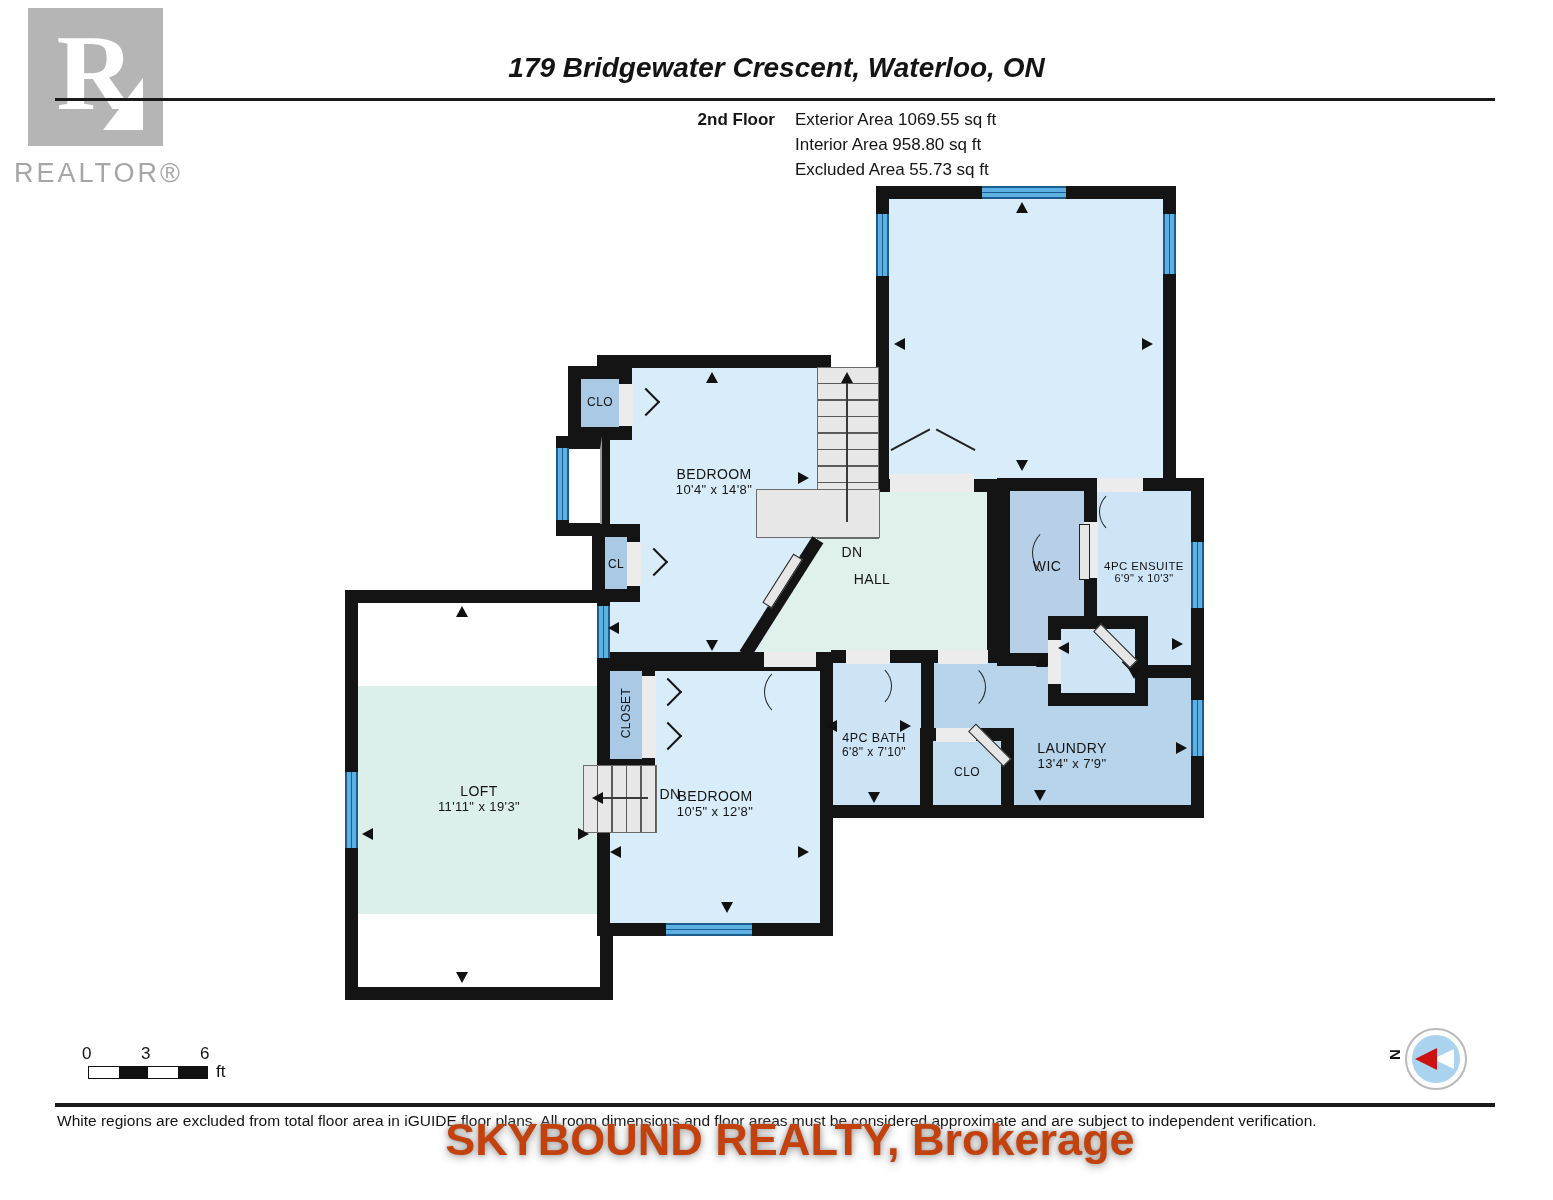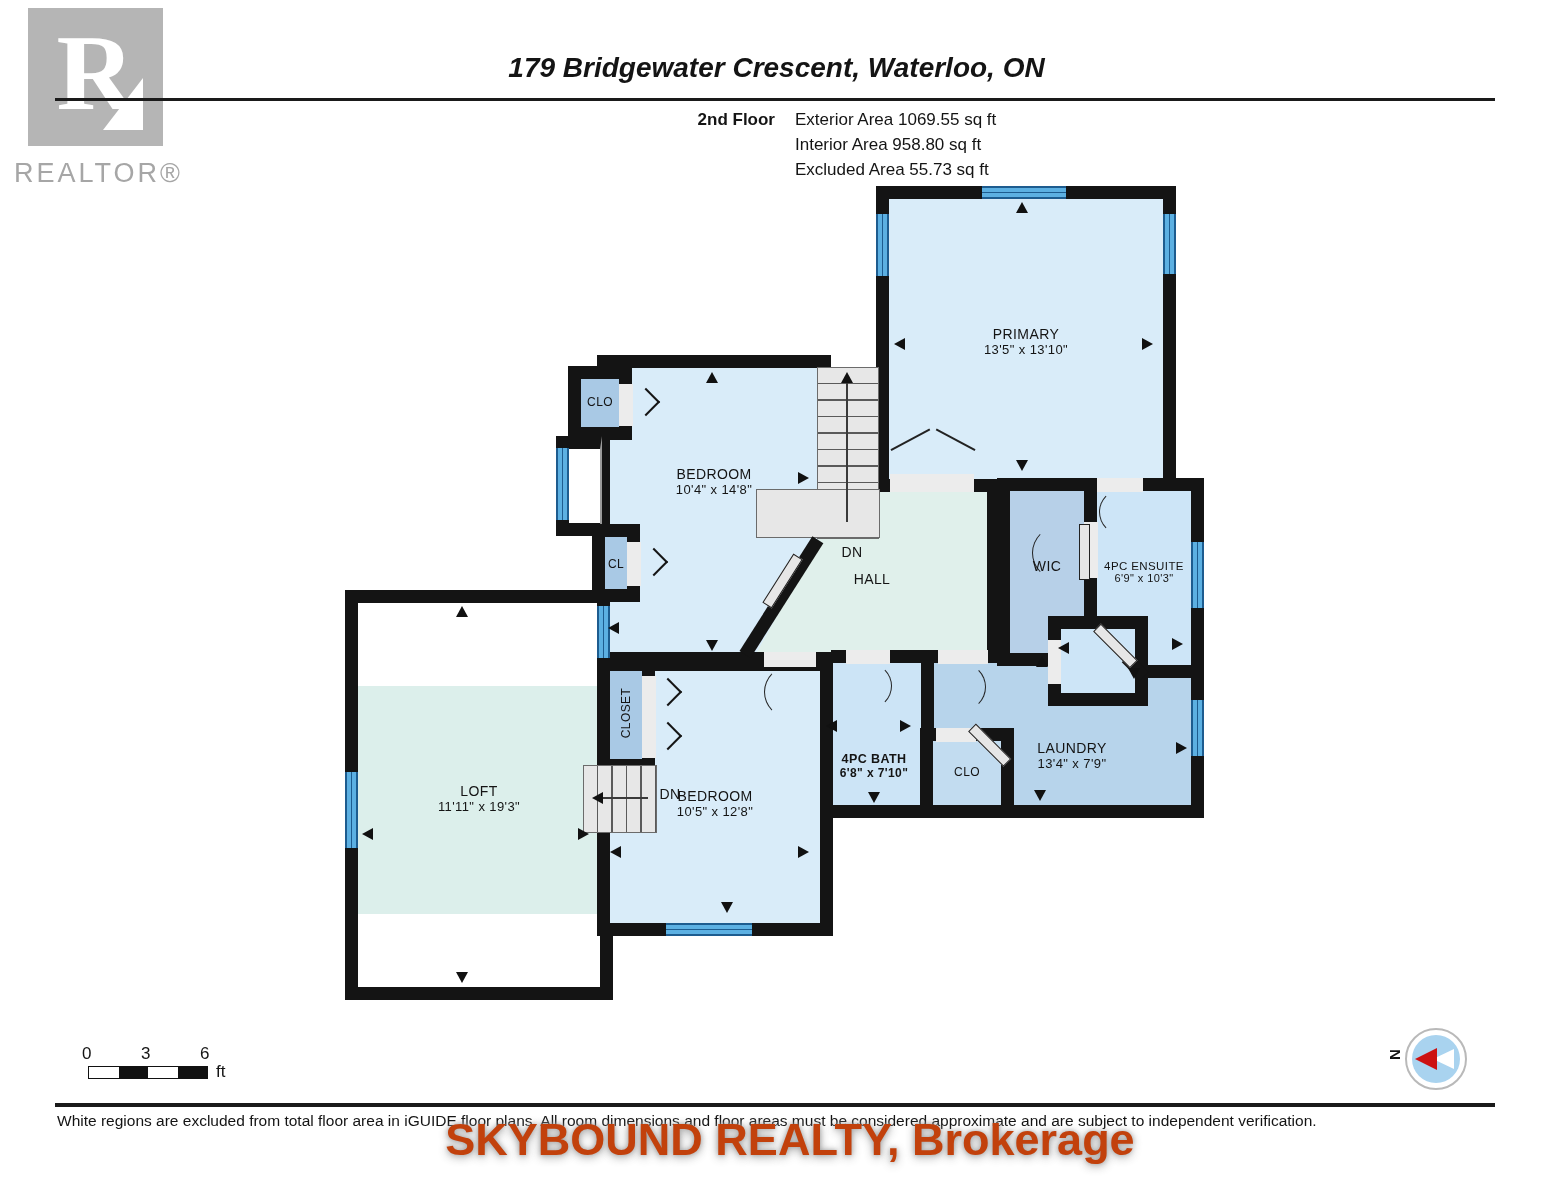--- a/index.html
+++ b/index.html
@@ -164,24 +164,20 @@
   <div class="ar ar-lf" style="left:826px;top:720px;"></div>
   <div class="ar ar-rt" style="left:900px;top:720px;"></div>
   <div class="ar ar-dn" style="left:868px;top:792px;"></div>
   <div class="ar ar-up" style="left:1036px;top:656px;"></div>
   <div class="ar ar-dn" style="left:1034px;top:790px;"></div>
   <div class="ar ar-rt" style="left:1176px;top:742px;"></div>
   <div class="ar ar-lf" style="left:1058px;top:642px;"></div>
   <div class="ar ar-rt" style="left:1172px;top:638px;"></div>
   <div class="ar ar-dn" style="left:1128px;top:668px;"></div>
 
-  <div class="lbl" style="left:876px;top:326px;width:300px;">
-    <div class="nm">PRIMARY</div>
-    <div class="dm">13'5" x 13'10"</div>
-  </div>
   <div class="lbl" style="left:597px;top:466px;width:234px;">
     <div class="nm">BEDROOM</div>
     <div class="dm">10'4" x 14'8"</div>
   </div>
   <div class="lbl" style="left:597px;top:788px;width:236px;">
     <div class="nm">BEDROOM</div>
     <div class="dm">10'5" x 12'8"</div>
   </div>
   <div class="lbl" style="left:345px;top:783px;width:268px;">
     <div class="nm">LOFT</div>
@@ -190,21 +186,21 @@
   <div class="lbl" style="left:744px;top:571px;width:256px;">
     <div class="nm">HALL</div>
   </div>
   <div class="lbl" style="left:997px;top:558px;width:100px;">
     <div class="nm">WIC</div>
   </div>
   <div class="lbl" style="left:1084px;top:560px;width:120px;">
     <div style="font-size:11.5px;">4PC ENSUITE</div>
     <div style="font-size:11px;">6'9" x 10'3"</div>
   </div>
-  <div class="lbl" style="left:814px;top:752px;width:120px;font-weight:bold;">
+  <div class="lbl" style="left:814px;top:731px;width:120px;">
     <div style="font-size:12.5px;">4PC BATH</div>
     <div style="font-size:12px;">6'8" x 7'10"</div>
   </div>
   <div class="lbl" style="left:940px;top:740px;width:264px;">
     <div class="nm">LAUNDRY</div>
     <div class="dm">13'4" x 7'9"</div>
   </div>
   <div class="lbl" style="left:568px;top:395px;width:64px;font-size:12px;">CLO</div>
   <div class="lbl" style="left:592px;top:557px;width:48px;font-size:12px;">CL</div>
   <div class="lbl" style="left:576px;top:706px;width:100px;font-size:12px;transform:rotate(-90deg);">CLOSET</div>

